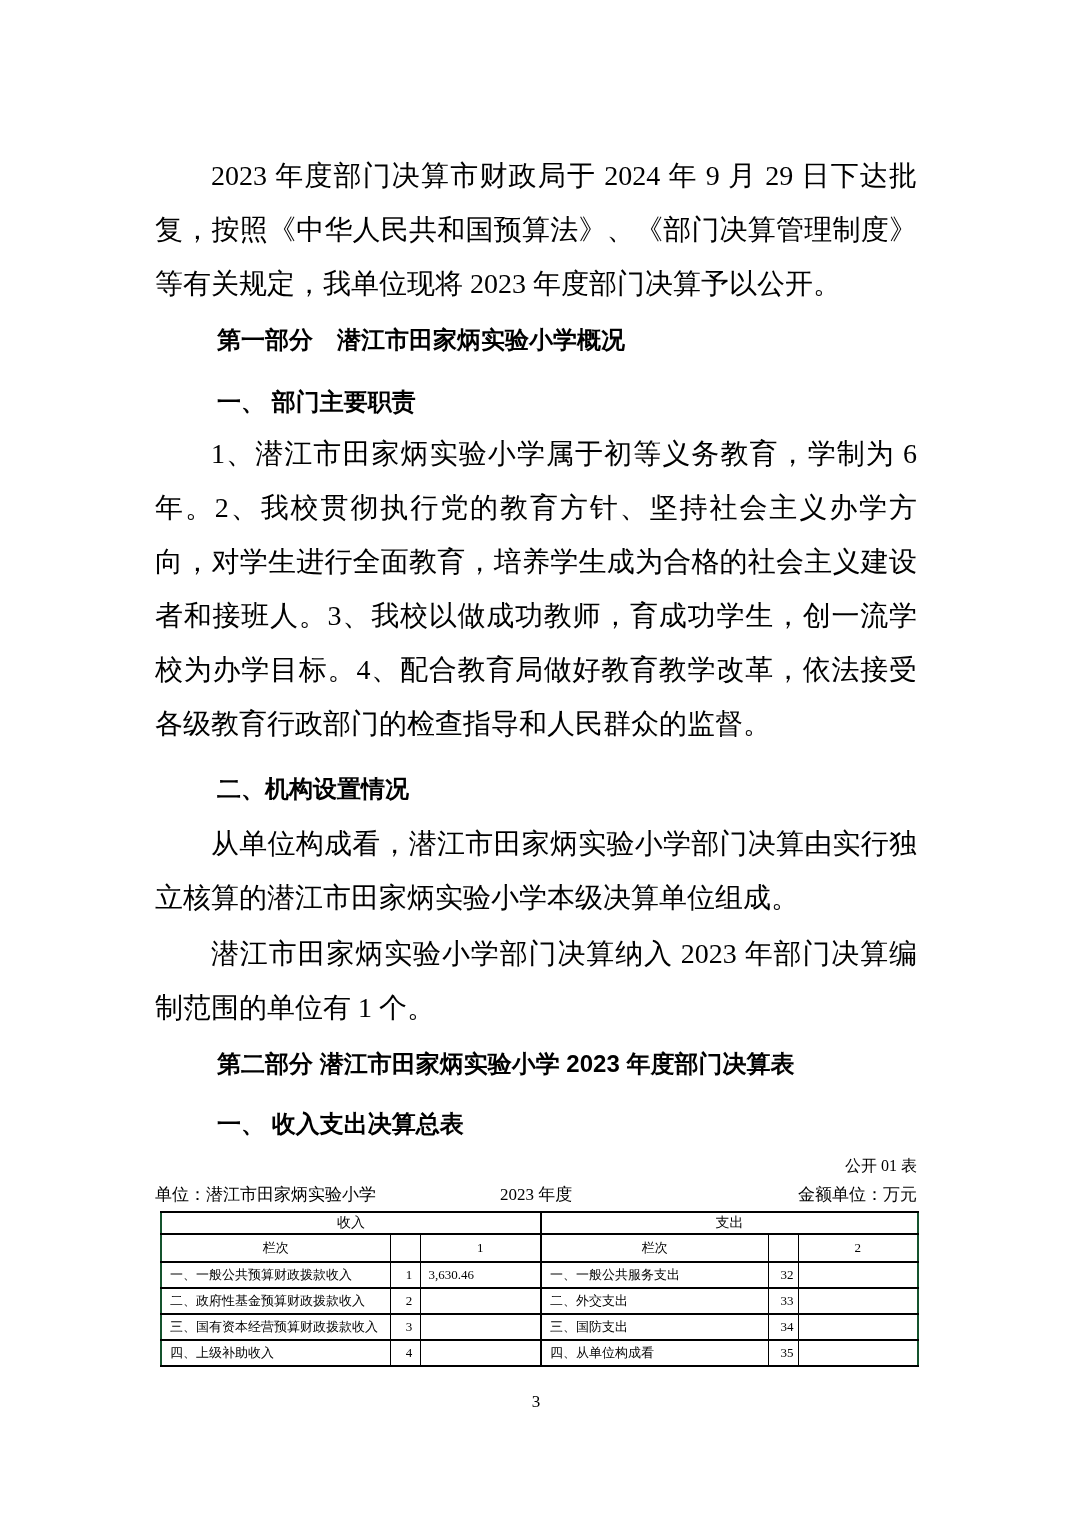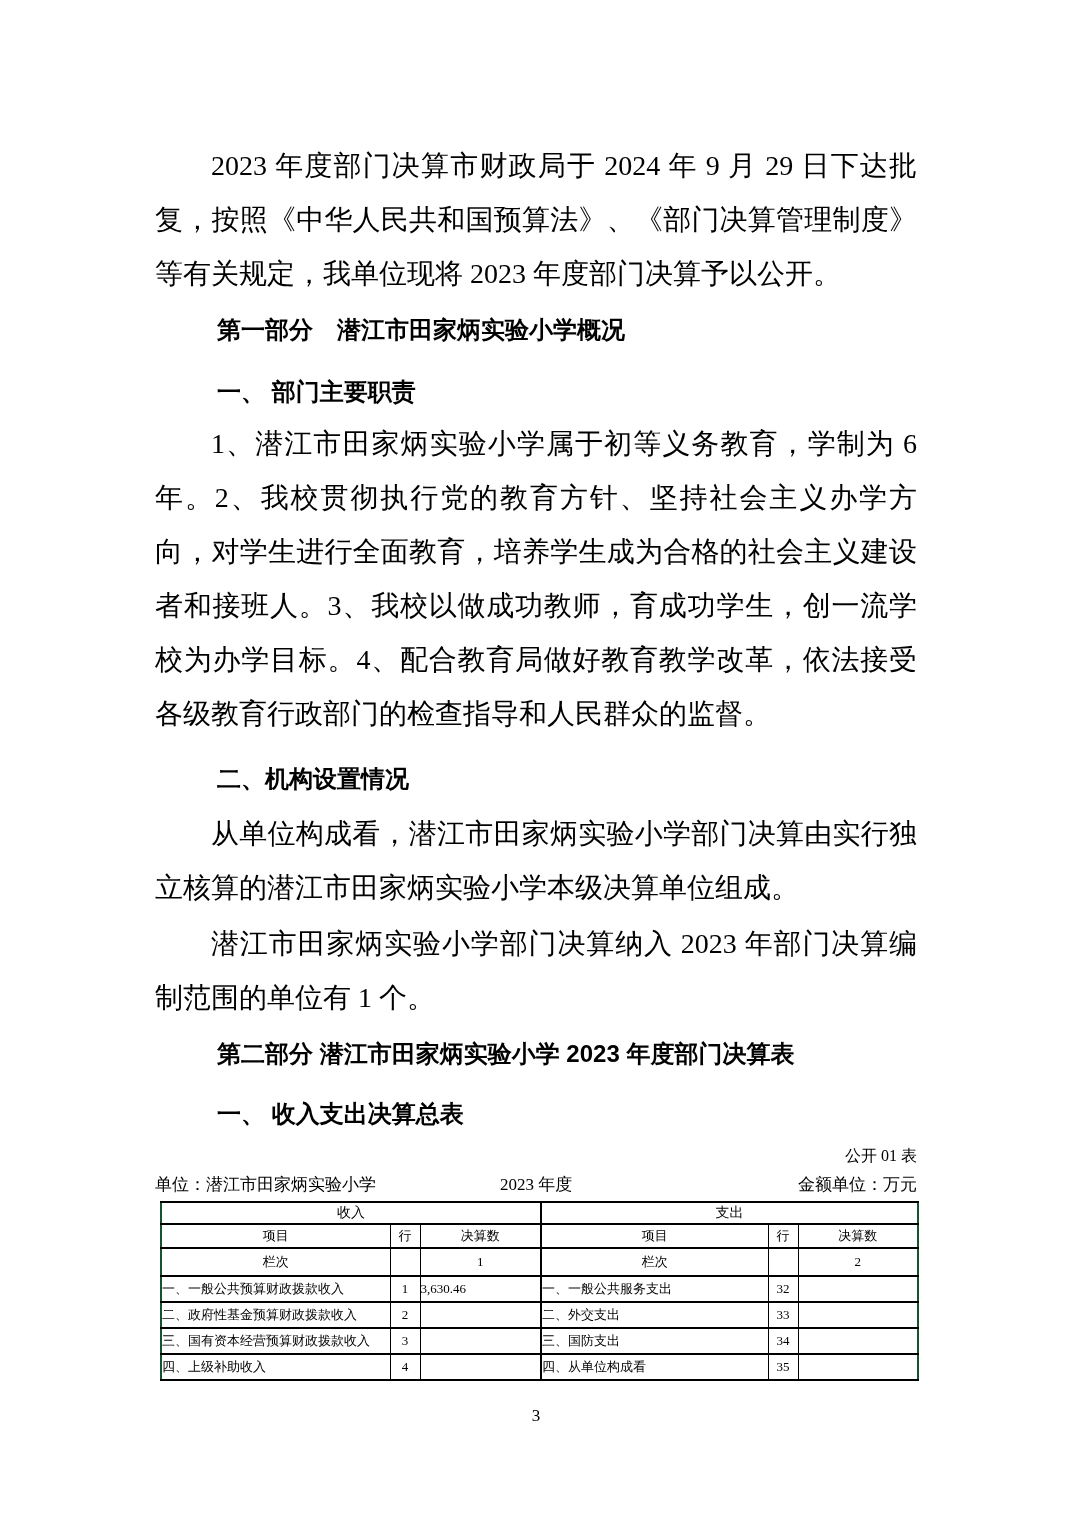--- a/index.html
+++ b/index.html
@@ -8,21 +8,21 @@
     width: 1074px;
     height: 1520px;
     background: #ffffff;
     color: #000000;
     overflow: hidden;
     font-family: "Liberation Serif", "DejaVu Serif", serif;
   }
   .content {
     position: absolute;
     left: 155px;
-    top: 4px;
+    top: 14px;
     width: 762px;
   }
   .para {
     margin: 0;
     font-family: "Liberation Serif", "DejaVu Serif", serif;
     font-size: 28px;
     line-height: 54px;
     text-align: justify;
     color: #000000;
   }
@@ -81,21 +81,21 @@
     border-bottom-width: 2px;
     padding: 0;
     overflow: hidden;
     white-space: nowrap;
     vertical-align: middle;
   }
   table.budget td.half { border-left-width: 2px; }
   tr.tr-group td { height: 20px; text-align: center; font-size: 14px; }
   tr.tr-head  td { height: 22px; text-align: center; }
   tr.tr-index td { height: 26px; text-align: center; }
-  tr.tr-data  td { height: 24px; }
+  tr.tr-data  td { height: 24px; padding-left: 8px; }
   td.cell-item { text-align: left; padding-left: 9px; }
   td.cell-row  { text-align: center; }
   td.cell-num  { text-align: left; padding-right: 7px; }
   .page-num {
     margin-top: 24px;
     font-size: 17px;
     line-height: 22px;
     text-align: center;
   }
 </style>
@@ -138,28 +138,20 @@
           <col style="width:121px">
         <col style="width:227px">
           <col style="width:30px">
           <col style="width:120px">
       </colgroup>
       <tbody>
           <tr class="tr-group">
         <td colspan="3">收入</td>
         <td colspan="3" class="half">支出</td>
       </tr>
-      <tr class="tr-head">
-        <td>项目</td>
-        <td>行</td>
-        <td>决算数</td>
-        <td class="half">项目</td>
-        <td>行</td>
-        <td>决算数</td>
-      </tr>
       <tr class="tr-index">
         <td>栏次</td>
         <td></td>
         <td>1</td>
         <td class="half">栏次</td>
         <td></td>
         <td>2</td>
       </tr>
       <tr class="tr-data">
         <td class="cell-item">一、一般公共预算财政拨款收入</td>

